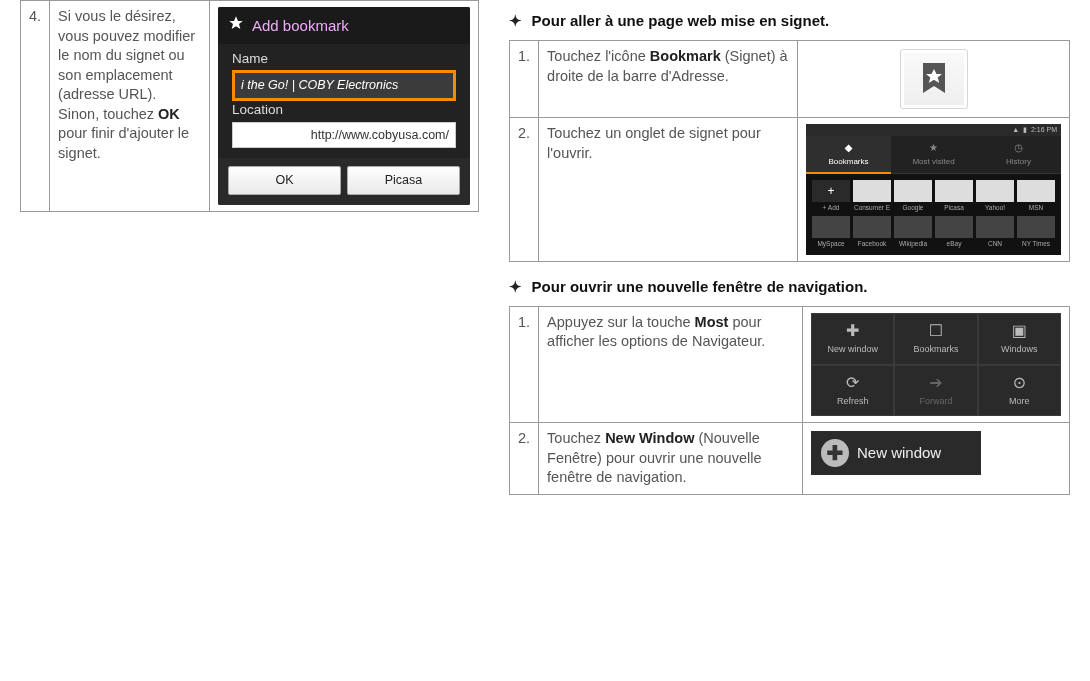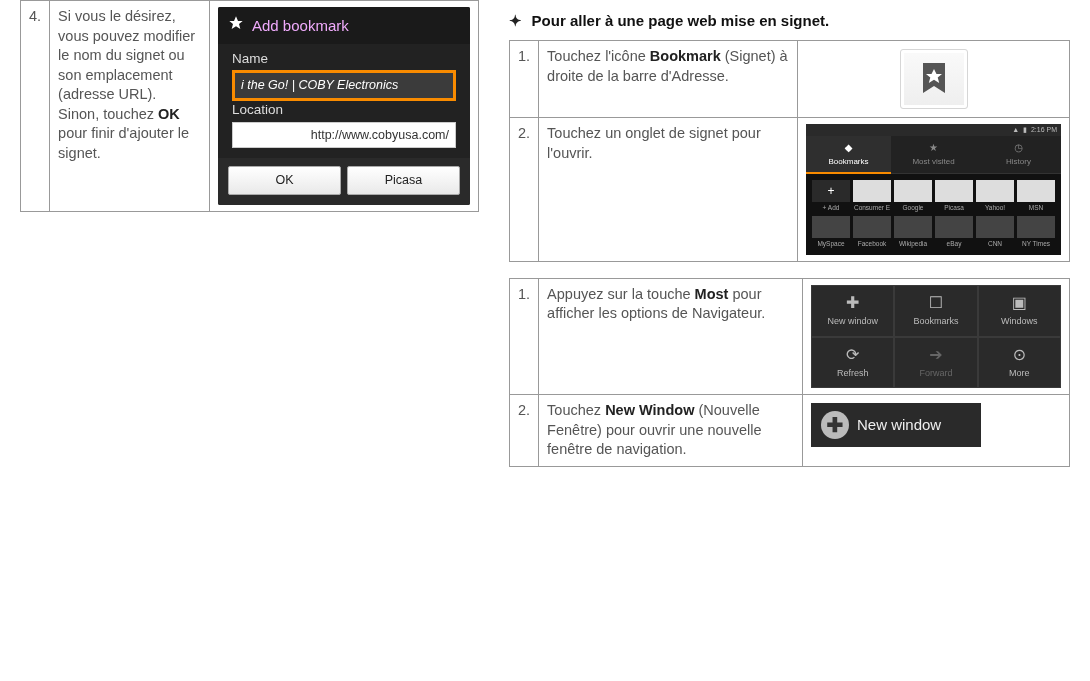--- a/index.html
+++ b/index.html
@@ -192,20 +192,23 @@
             <div class="bk-item"><div class="bk-thumb"></div><span>eBay</span></div>
             <div class="bk-item"><div class="bk-thumb"></div><span>CNN</span></div>
             <div class="bk-item"><div class="bk-thumb"></div><span>NY Times</span></div>
           </div>
         </div>
       </td>
     </tr>
   </tbody>
     </table>
 
+  <div class="section-title">
+    <span class="diamond">✦</span><span>Pour ouvrir une nouvelle fenêtre de navigation.</span>
+  </div>
 
   <table class="doc">
     <tbody>
         <tr>
       <td class="numcell">1.</td>
       <td class="textcell">
         <span>Appuyez sur la touche </span><strong>Most</strong><span> pour afficher les options de Navigateur.</span>
       </td>
       <td class="imgcell">
         <div class="opt-menu">

